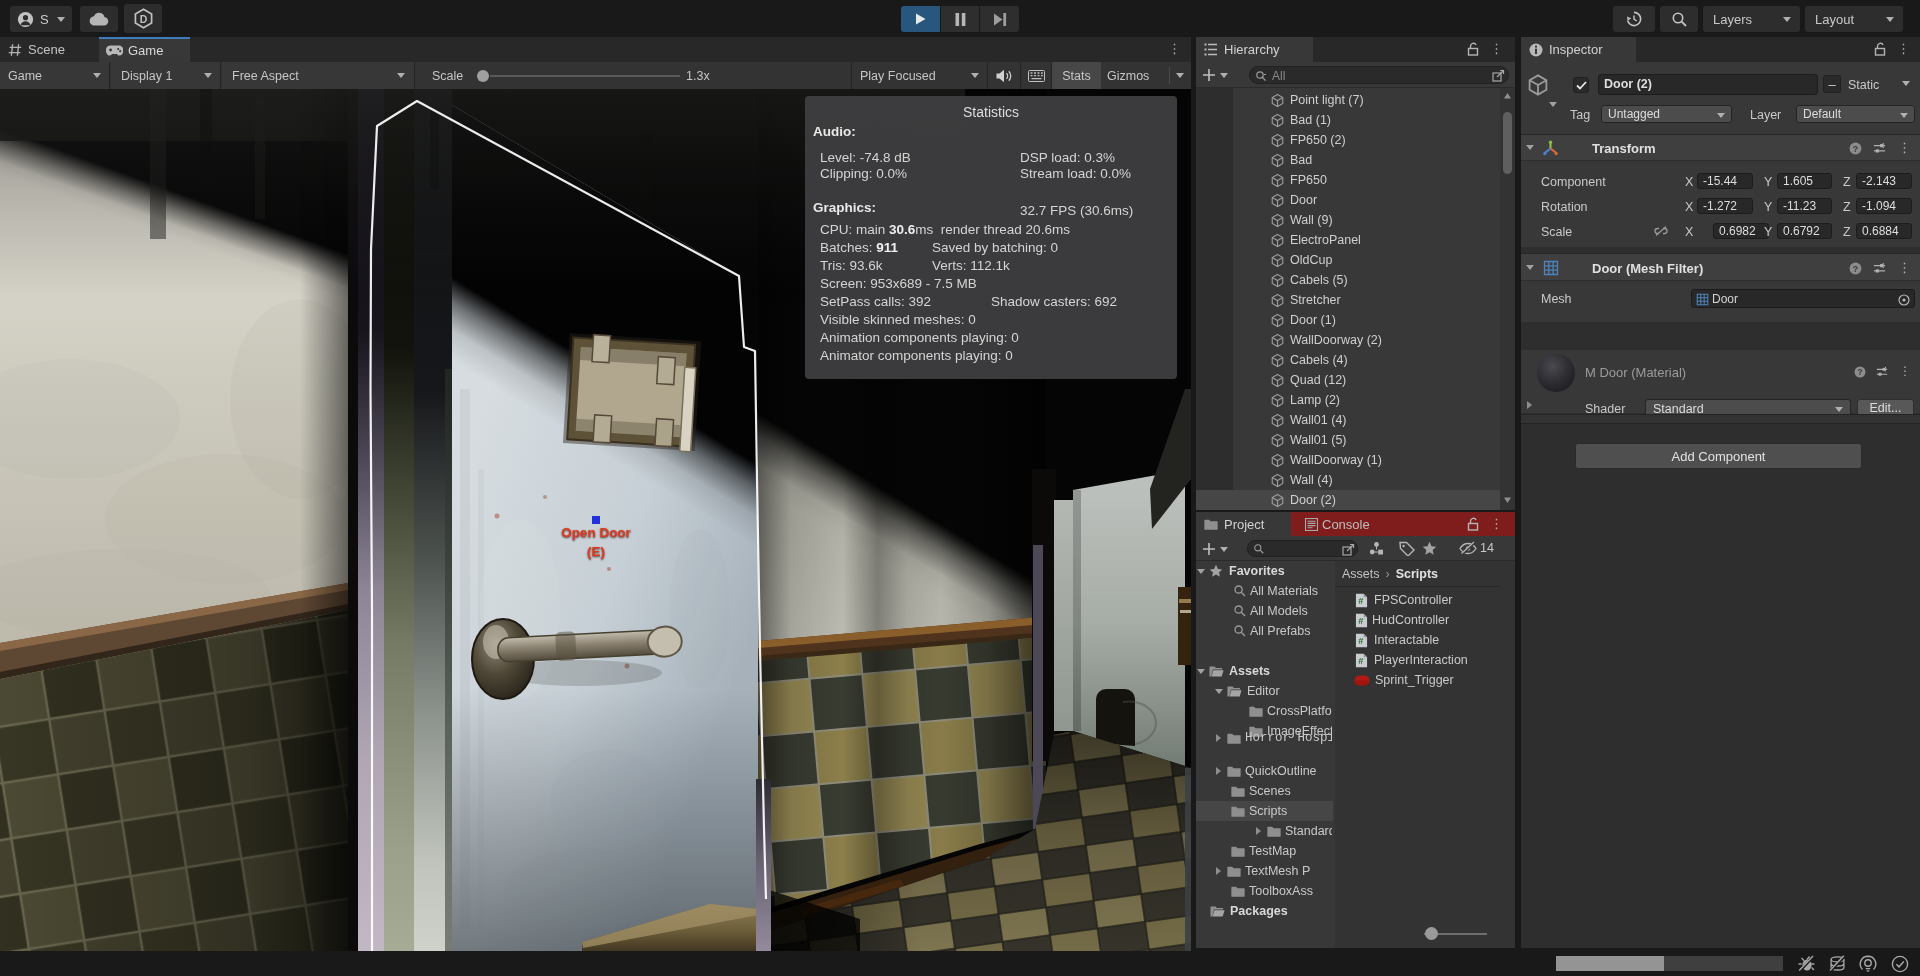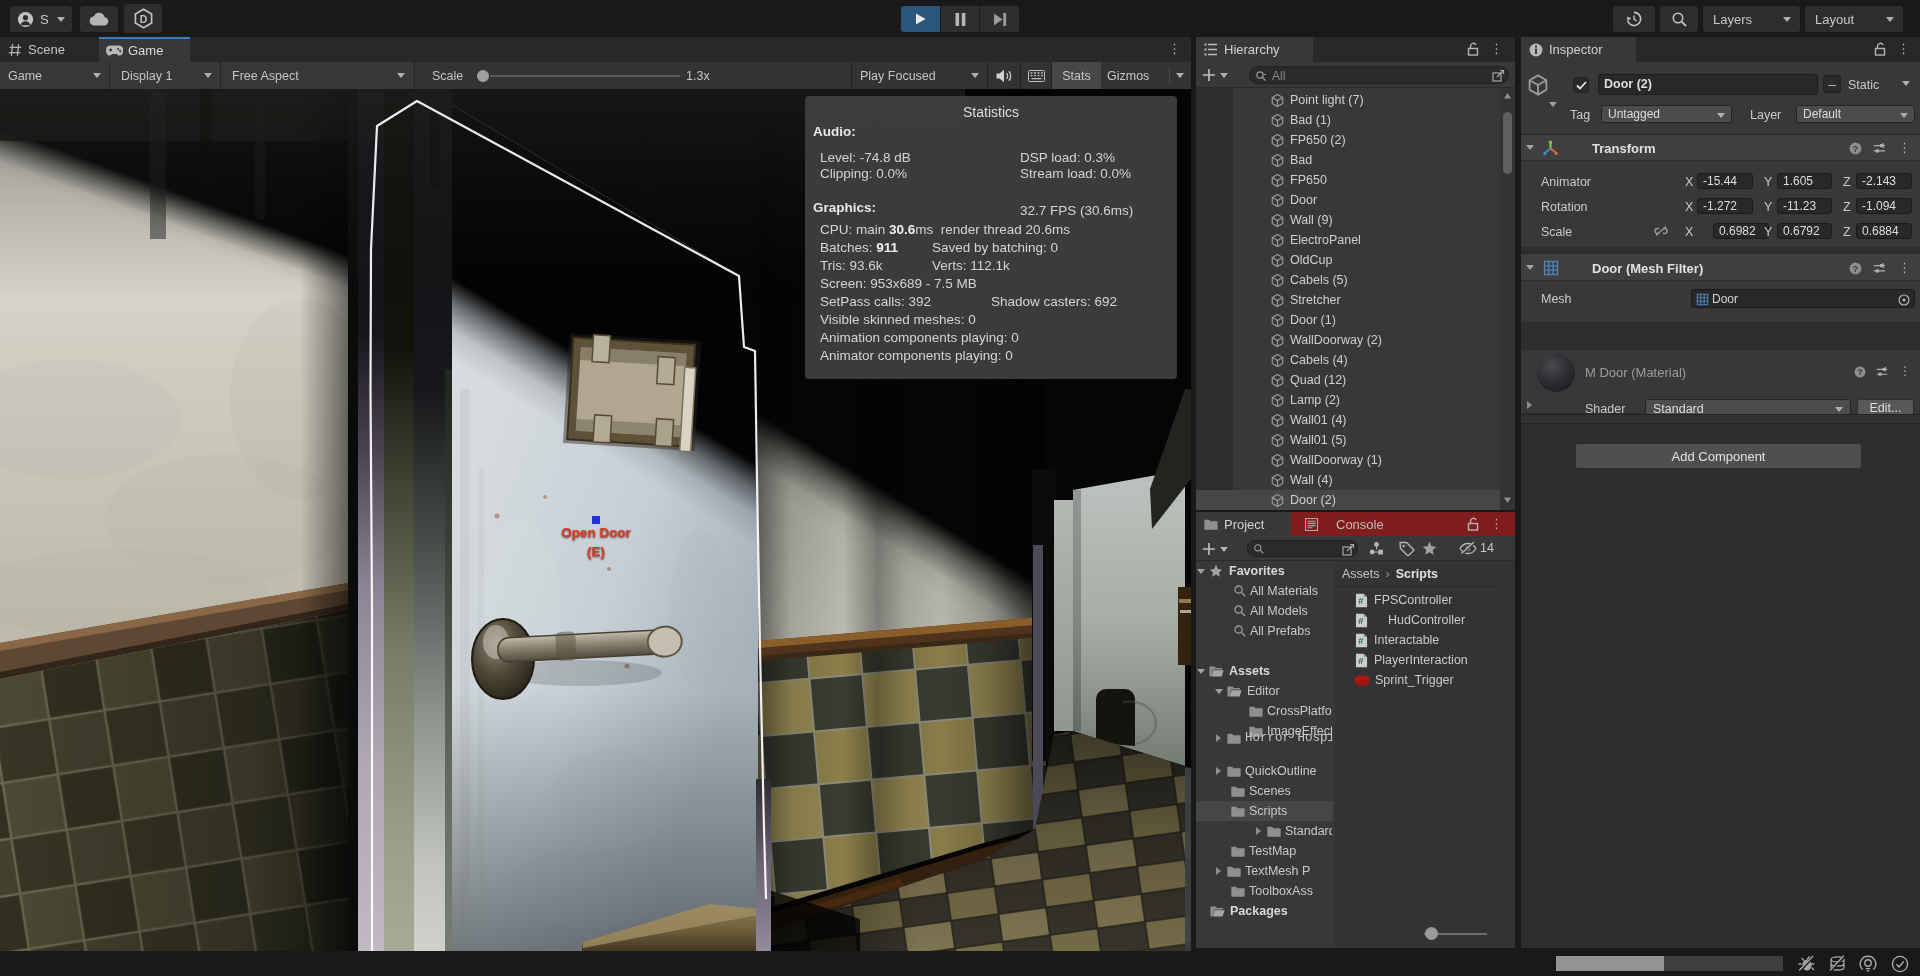--- a/index.html
+++ b/index.html
@@ -683,21 +683,21 @@
       <svg class="ic" style="margin-left:8px;width:14px;height:13px;" viewBox="0 0 16 14">
             <use href="#i-folder"></use>
           </svg>
       <span style="margin-left:6px;color:#d2d2d2;font-size:13px;">Project</span>
     </div>
     <div class="abs" style="left:95px;top:0;width:110px;height:24px;display:flex;align-items:center;">
       <svg class="ic" style="margin-left:14px;" width="13" height="13" viewBox="0 0 13 13">
             <rect x="0.5" y="0.5" width="12" height="12" fill="none" stroke="#aaaaaa" stroke-width="1.1"></rect>
             <path d="M2.5 3.2h8M2.5 5.4h8M2.5 7.6h8M2.5 9.8h5" stroke="#aaaaaa" stroke-width="1.1"></path>
           </svg>
-      <span style="margin-left:18px;color:#bdbdbd;font-size:13px;">Console</span>
+      <span style="margin-left:4px;color:#bdbdbd;font-size:13px;">Console</span>
     </div>
     <svg class="ic abs" style="left:270px;top:5px;" width="15" height="15" viewBox="0 0 15 15">
           <rect x="2.5" y="6.5" width="9" height="6.5" fill="none" stroke="#b4b4b4" stroke-width="1.4"></rect>
           <path d="M4.5 6V4.2a3 3 0 0 1 5.6-1.4" fill="none" stroke="#b4b4b4" stroke-width="1.4"></path>
         </svg>
     <div class="abs kebab" style="left:294px;top:4px;">⋮</div>
   </div>
 
   <div class="abs" style="left:0;top:24px;width:319px;height:25px;background:#383838;border-bottom:1px solid #2a2a2a;">
     <svg class="ic abs" style="left:6px;top:6px;" width="14" height="14" viewBox="0 0 14 14">
@@ -857,21 +857,21 @@
     <div class="frow" style="top:29px;">
           <svg class="ic" style="margin-left:20px;width:13px;height:15px;" viewBox="0 0 14 16">
             <use href="#i-script"></use>
           </svg>
           <span style="margin-left:6px;">FPSController</span>
         </div>
     <div class="frow" style="top:49px;">
           <svg class="ic" style="margin-left:20px;width:13px;height:15px;" viewBox="0 0 14 16">
             <use href="#i-script"></use>
           </svg>
-          <span style="margin-left:20px;">HudController</span>
+          <span style="margin-left:4px;">HudController</span>
         </div>
     <div class="frow" style="top:69px;">
           <svg class="ic" style="margin-left:20px;width:13px;height:15px;" viewBox="0 0 14 16">
             <use href="#i-script"></use>
           </svg>
           <span style="margin-left:6px;">Interactable</span>
         </div>
     <div class="frow" style="top:89px;">
           <svg class="ic" style="margin-left:20px;width:13px;height:15px;" viewBox="0 0 14 16">
             <use href="#i-script"></use>
@@ -951,21 +951,21 @@
     <span class="abs" style="left:71px;top:6px;color:#e0e0e0;font-size:13px;font-weight:bold;">Transform</span>
     <svg class="ic abs" style="left:328px;top:7px;width:13px;height:13px;" viewBox="0 0 14 14">
           <use href="#i-help"></use>
         </svg>
     <svg class="ic abs" style="left:352px;top:7px;width:13px;height:13px;" viewBox="0 0 14 14">
           <use href="#i-preset"></use>
         </svg>
     <div class="abs kebab" style="left:377px;top:5px;">⋮</div>
   </div>
   <div class="abs" style="left:0;top:124px;width:399px;height:86px;background:#383838;">
-    <span class="abs" style="left:20px;top:14px;color:#c9c9c9;font-size:12.5px;">Animator</span>
+    <span class="abs" style="left:20px;top:14px;color:#c9c9c9;font-size:12.5px;">Component</span>
     <span class="abs" style="left:164px;top:14px;color:#c9c9c9;font-size:12.5px;">X</span>
     <div class="abs nfld" style="left:176px;top:12px;width:56px;">-15.44</div>
     <span class="abs" style="left:243px;top:14px;color:#c9c9c9;font-size:12.5px;">Y</span>
     <div class="abs nfld" style="left:256px;top:12px;width:55px;">1.605</div>
     <span class="abs" style="left:322px;top:14px;color:#c9c9c9;font-size:12.5px;">Z</span>
     <div class="abs nfld" style="left:335px;top:12px;width:56px;">-2.143</div>
     <span class="abs" style="left:20px;top:39px;color:#c9c9c9;font-size:12.5px;">Rotation</span>
     <span class="abs" style="left:164px;top:39px;color:#c9c9c9;font-size:12.5px;">X</span>
     <div class="abs nfld" style="left:176px;top:37px;width:56px;">-1.272</div>
     <span class="abs" style="left:243px;top:39px;color:#c9c9c9;font-size:12.5px;">Y</span>

